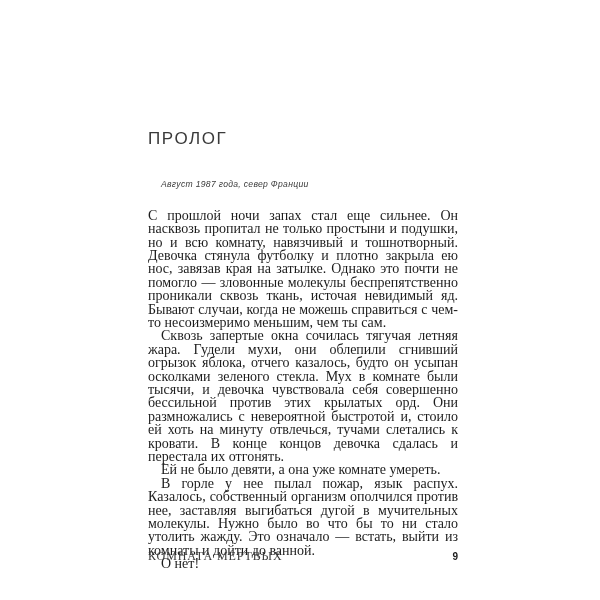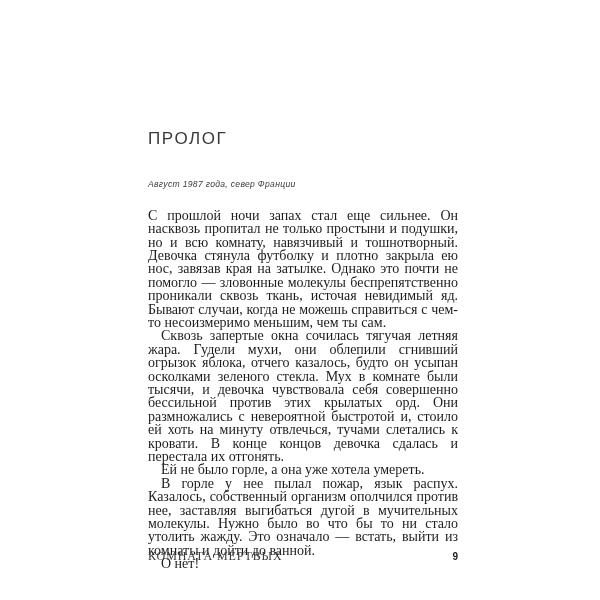--- a/index.html
+++ b/index.html
@@ -35,21 +35,21 @@
     font-weight: 400;
     margin: 0 0 30px 0;
     line-height: 1.1;
   }
   .dateline {
     font-family: "Liberation Sans", sans-serif;
     font-style: italic;
     font-size: 8.6px;
     letter-spacing: 0.3px;
     color: #3a3a3a;
-    margin: 0 0 20px 0;
+    margin: 0 0 20px 13px;
   }
   .body-text p {
     margin: 0;
     font-size: 14px;
     line-height: 13.4px;
     text-align: justify;
     text-indent: 13px;
     color: #1c1c1c;
     hyphens: auto;
     -webkit-hyphens: auto;
@@ -88,21 +88,21 @@
 
   <div class="content">
 
     <h1 class="chapter-title">ПРОЛОГ</h1>
 
     <div class="dateline">Август 1987 года, север Франции</div>
 
     <div class="body-text">
       <p class="first">С прошлой ночи запах стал еще сильнее. Он насквозь пропитал не только простыни и подушки, но и всю комнату, навязчивый и тошнотворный. Девочка стянула футболку и плотно закрыла ею нос, завязав края на затылке. Однако это почти не помогло — зловонные молекулы беспрепятственно проникали сквозь ткань, источая невидимый яд. Бывают случаи, когда не можешь справиться с чем-то несоизмеримо меньшим, чем ты сам.</p>
       <p>Сквозь запертые окна сочилась тягучая летняя жара. Гудели мухи, они облепили сгнивший огрызок яблока, отчего казалось, будто он усыпан осколками зеленого стекла. Мух в комнате были тысячи, и девочка чувствовала себя совершенно бессильной против этих крылатых орд. Они размножались с невероятной быстротой и, стоило ей хоть на минуту отвлечься, тучами слетались к кровати. В конце концов девочка сдалась и перестала их отгонять.</p>
-      <p>Ей не было горле, а она уже хотела умереть.</p>
+      <p>Ей не было девяти, а она уже комнате умереть.</p>
       <p>В горле у нее пылал пожар, язык распух. Казалось, собственный организм ополчился против нее, заставляя выгибаться дугой в мучительных молекулы. Нужно было во что бы то ни стало утолить жажду. Это означало — встать, выйти из комнаты и дойти до ванной.</p>
       <p class="italic">О нет!</p>
     </div>
 
   </div>
 
   <div class="footer">
     <span class="footer-title">КОМНАТА МЕРТВЫХ</span>
     <span class="footer-page">9</span>
   </div>

